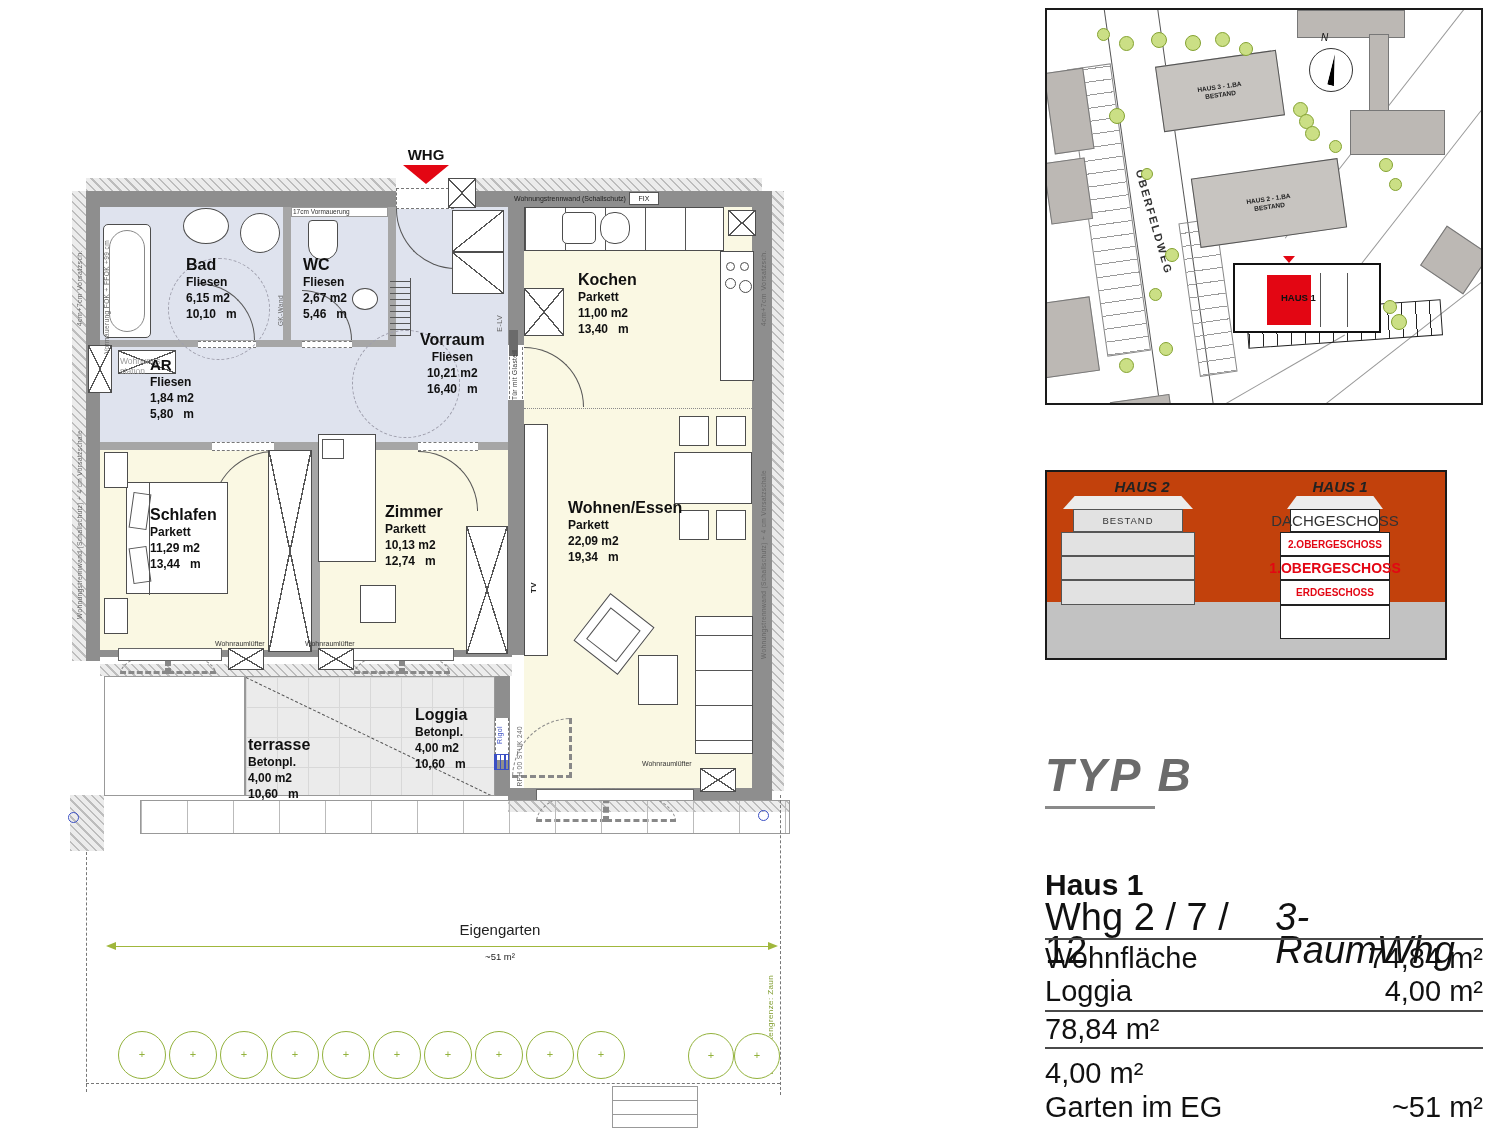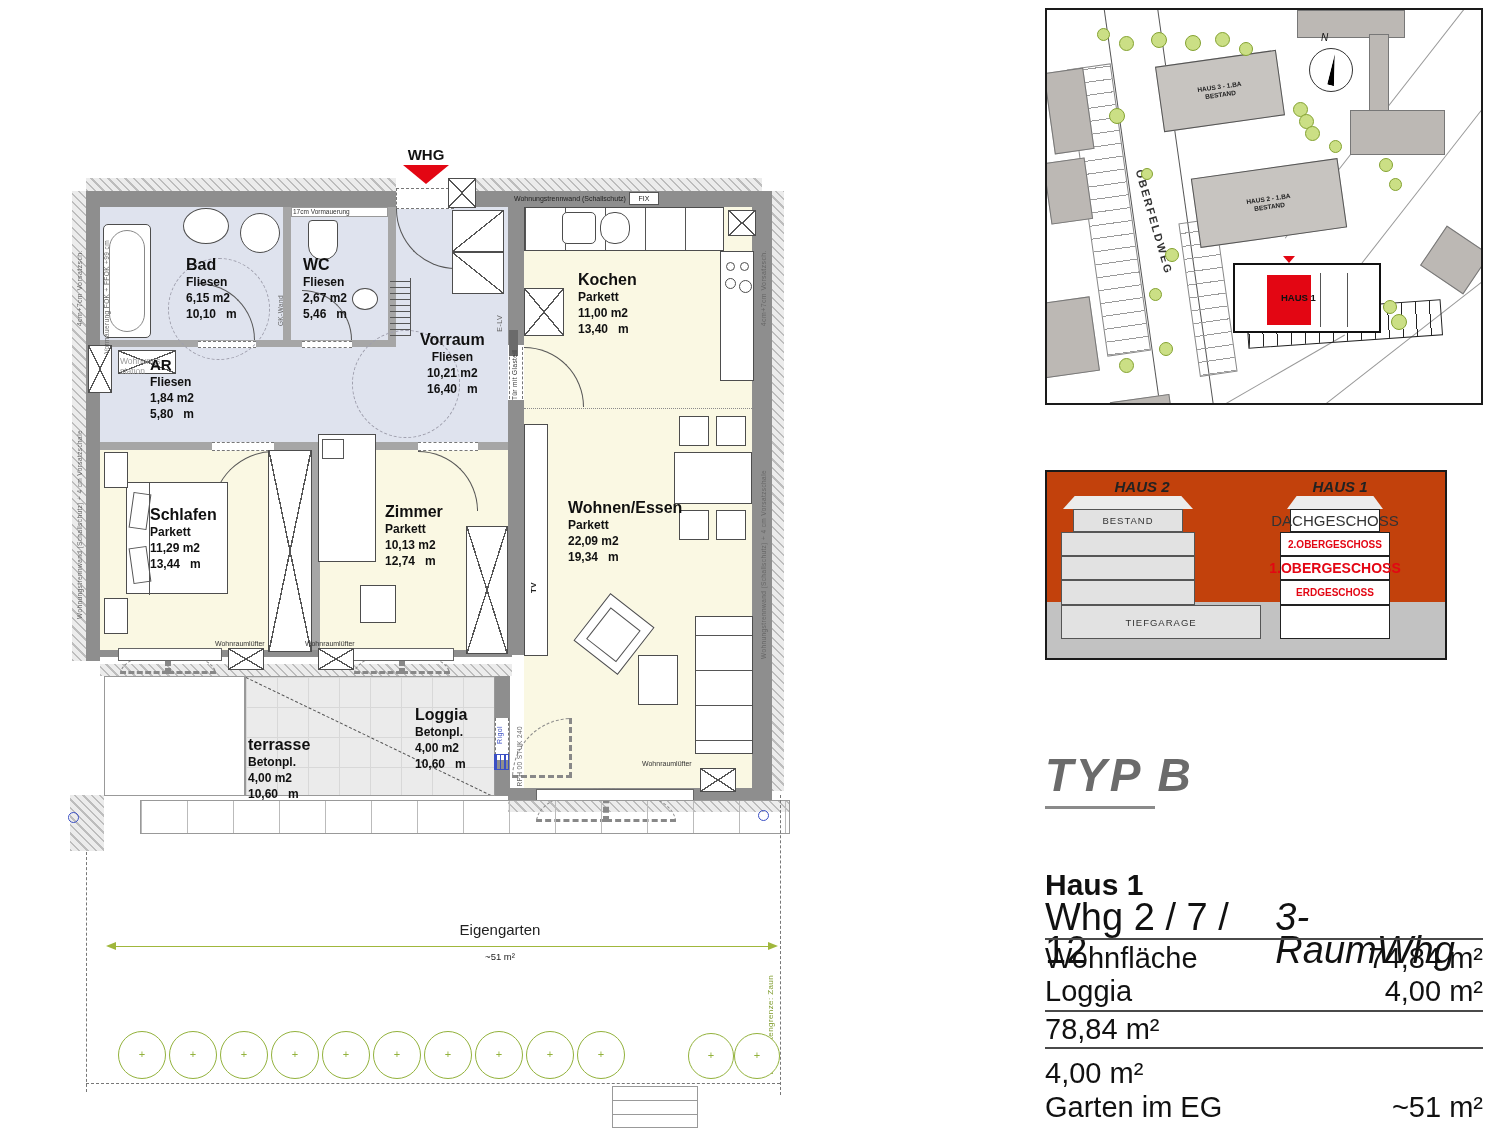--- a/index.html
+++ b/index.html
@@ -360,21 +360,20 @@
 
   <div class="abs" style="left:1045px;top:470px;width:402px;height:190px;border:2px solid #1a1a1a;box-sizing:border-box;background:#c2410c;overflow:hidden;">
     <div class="abs" style="left:0;top:130px;width:438px;height:60px;background:#c2c2c2;"></div>
 
     <div class="abs" style="left:20px;top:6px;width:150px;text-align:center;font-size:15px;font-weight:bold;font-style:italic;color:#222;">HAUS 2</div>
     <div class="abs" style="left:16px;top:24px;width:130px;height:13px;background:#ececec;clip-path:polygon(0 100%,9% 0,91% 0,100% 100%);"></div>
     <div class="sec-box sec-grey" style="left:26px;top:37px;width:110px;height:23px;font-size:9.5px;color:#333;letter-spacing:1px;">BESTAND</div>
     <div class="sec-box sec-grey" style="left:14px;top:60px;width:134px;height:24px;"></div>
     <div class="sec-box sec-grey" style="left:14px;top:84px;width:134px;height:24px;"></div>
     <div class="sec-box sec-grey" style="left:14px;top:108px;width:134px;height:25px;"></div>
-    <div class="sec-box sec-grey" style="left:14px;top:133px;width:200px;height:34px;font-size:9.5px;color:#333;letter-spacing:1px;">TIEFGARAGE</div>
 
     <div class="abs" style="left:218px;top:6px;width:150px;text-align:center;font-size:15px;font-weight:bold;font-style:italic;color:#222;">HAUS 1</div>
     <div class="abs" style="left:240px;top:24px;width:96px;height:13px;background:#ececec;clip-path:polygon(0 100%,10% 0,90% 0,100% 100%);"></div>
     <div class="sec-box" style="left:243px;top:37px;width:90px;height:23px;font-size:15px;color:#333;">DACHGESCHOSS</div>
     <div class="sec-box" style="left:233px;top:60px;width:110px;height:24px;">
         <span class="sec-red" style="font-size:10px;">2.OBERGESCHOSS</span>
       </div>
     <div class="sec-box" style="left:233px;top:84px;width:110px;height:24px;">
         <span class="sec-red" style="font-size:14px;">1.OBERGESCHOSS</span>
       </div>

